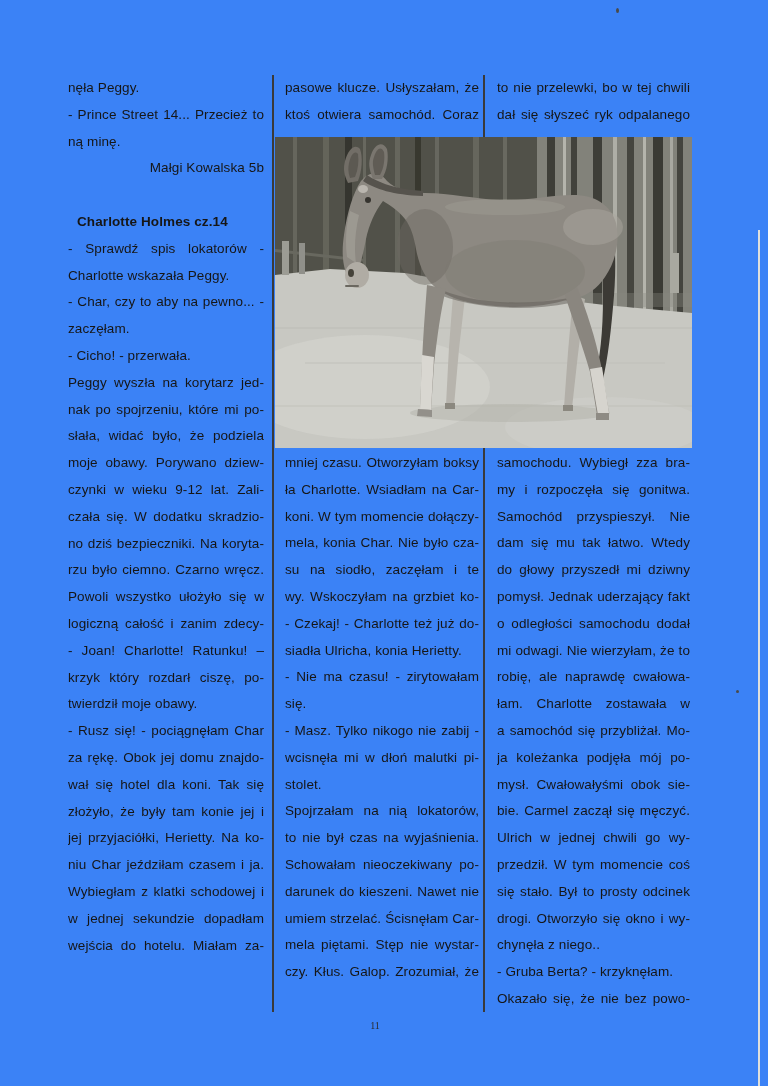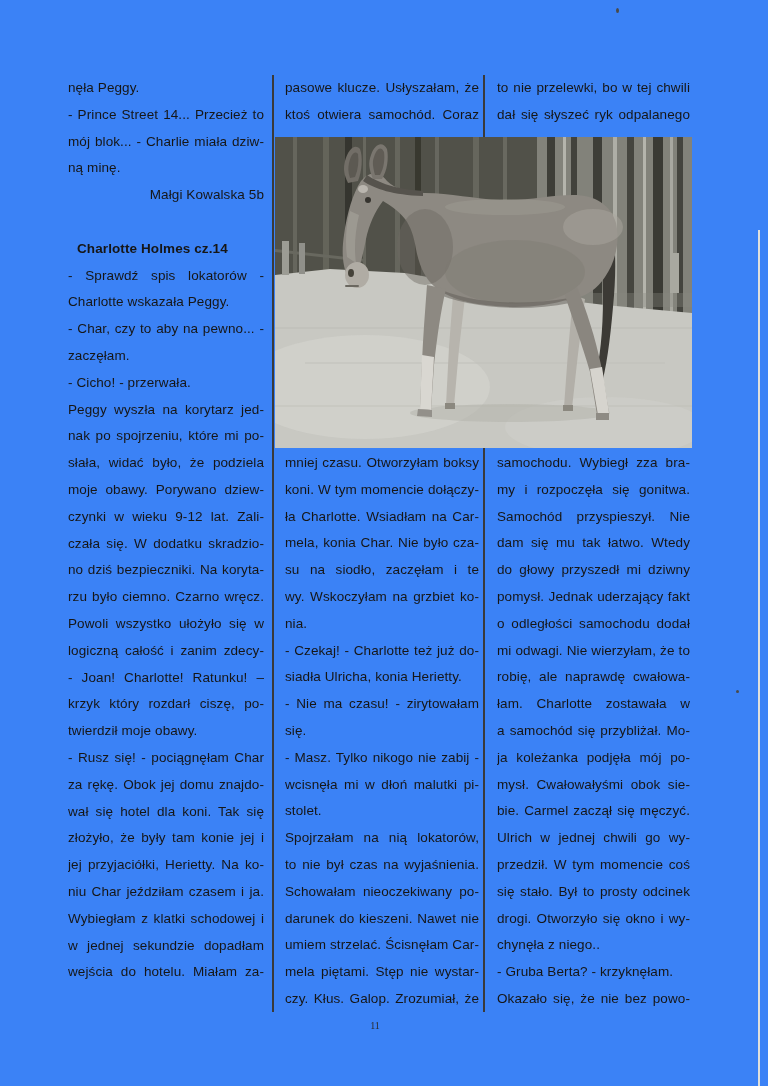--- a/index.html
+++ b/index.html
@@ -31,21 +31,20 @@
   <div class="edge-line" style="left:758px;top:230px;height:856px;"></div>
   <div class="speck" style="left:616px;top:8px;width:3px;height:5px;"></div>
   <div class="speck" style="left:736px;top:690px;width:3px;height:3px;"></div>
 
   <div class="divider" style="left:272px;"></div>
   <div class="divider" style="left:483px;"></div>
 
   <div class="col" style="left:68px;top:75px;width:196px;">
       <div class="line l">nęła Peggy.</div>
       <div class="line j">- Prince Street 14... Przecież to</div>
-      <div class="line j">mój blok... - Charlie miała dziw-</div>
       <div class="line l">ną minę.</div>
       <div class="line r">Małgi Kowalska 5b</div>
       <div class="line b">&nbsp;</div>
       <div class="line h">Charlotte Holmes cz.14</div>
       <div class="line j">- Sprawdź spis lokatorów -</div>
       <div class="line l">Charlotte wskazała Peggy.</div>
       <div class="line j">- Char, czy to aby na pewno... -</div>
       <div class="line l">zaczęłam.</div>
       <div class="line l">- Cicho! - przerwała.</div>
       <div class="line j">Peggy wyszła na korytarz jed-</div>
@@ -77,26 +76,25 @@
       <div class="line j">ktoś otwiera samochód. Coraz</div>
     </div>
 
   <div class="col" style="left:497px;top:75px;width:193px;">
       <div class="line j">to nie przelewki, bo w tej chwili</div>
       <div class="line j">dał się słyszeć ryk odpalanego</div>
     </div>
 
   <div class="col" style="left:285px;top:450px;width:194px;">
       <div class="line j">mniej czasu. Otworzyłam boksy</div>
+      <div class="line j">ła Charlotte. Wsiadłam na Car-</div>
       <div class="line j">koni. W tym momencie dołączy-</div>
-      <div class="line j">ła Charlotte. Wsiadłam na Car-</div>
       <div class="line j">mela, konia Char. Nie było cza-</div>
       <div class="line j">su na siodło, zaczęłam i te spra-</div>
       <div class="line j">wy. Wskoczyłam na grzbiet ko-</div>
-      <div class="line l">nia.</div>
       <div class="line j">- Czekaj! - Charlotte też już do-</div>
       <div class="line l">siadła Ulricha, konia Herietty.</div>
       <div class="line j">- Nie ma czasu! - zirytowałam</div>
       <div class="line l">się.</div>
       <div class="line j">- Masz. Tylko nikogo nie zabij -</div>
       <div class="line j">wcisnęła mi w dłoń malutki pi-</div>
       <div class="line l">stolet.</div>
       <div class="line j">Spojrzałam na nią lokatorów, ale</div>
       <div class="line j">to nie był czas na wyjaśnienia.</div>
       <div class="line j">Schowałam nieoczekiwany po-</div>

